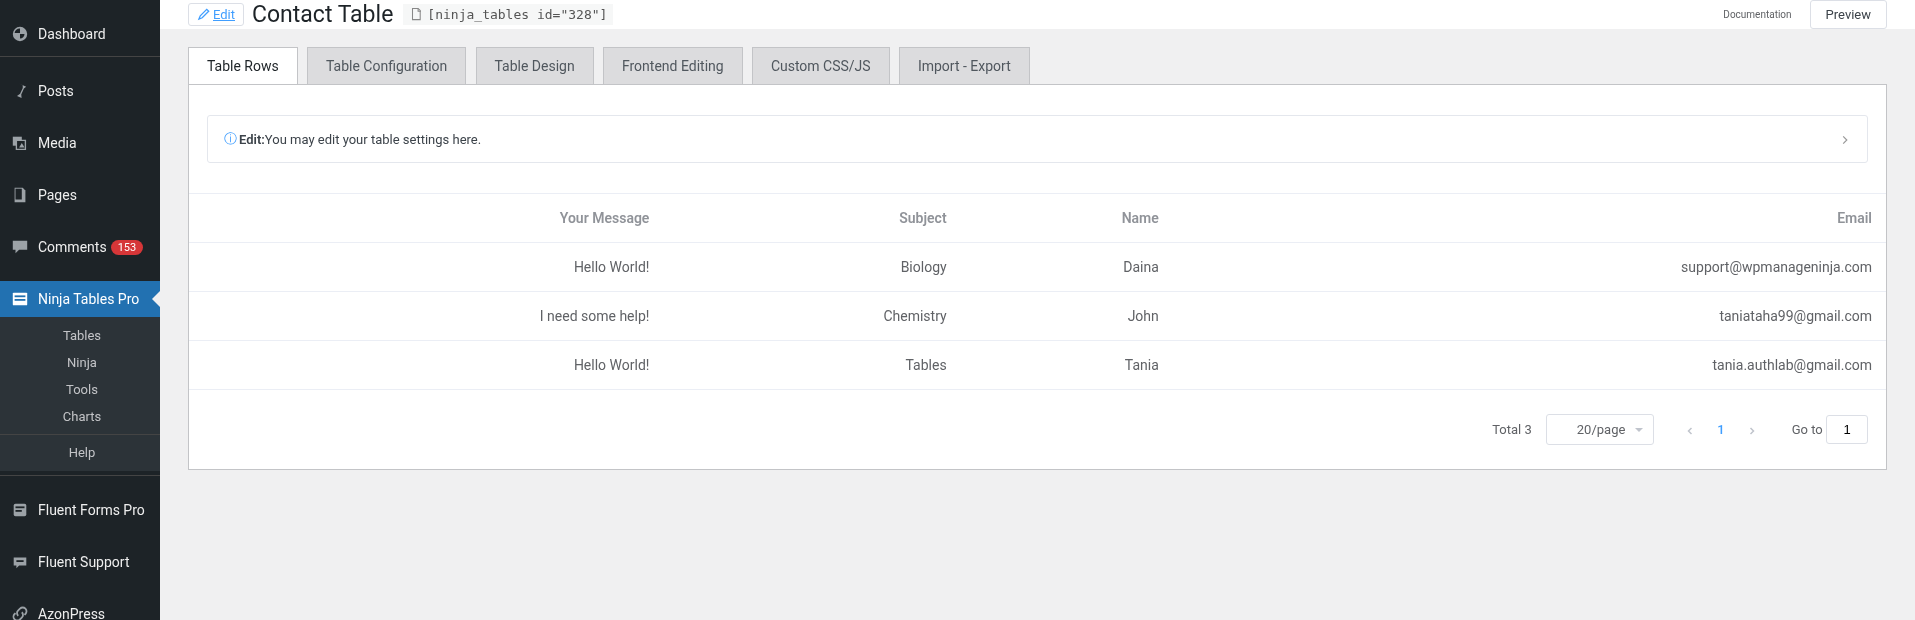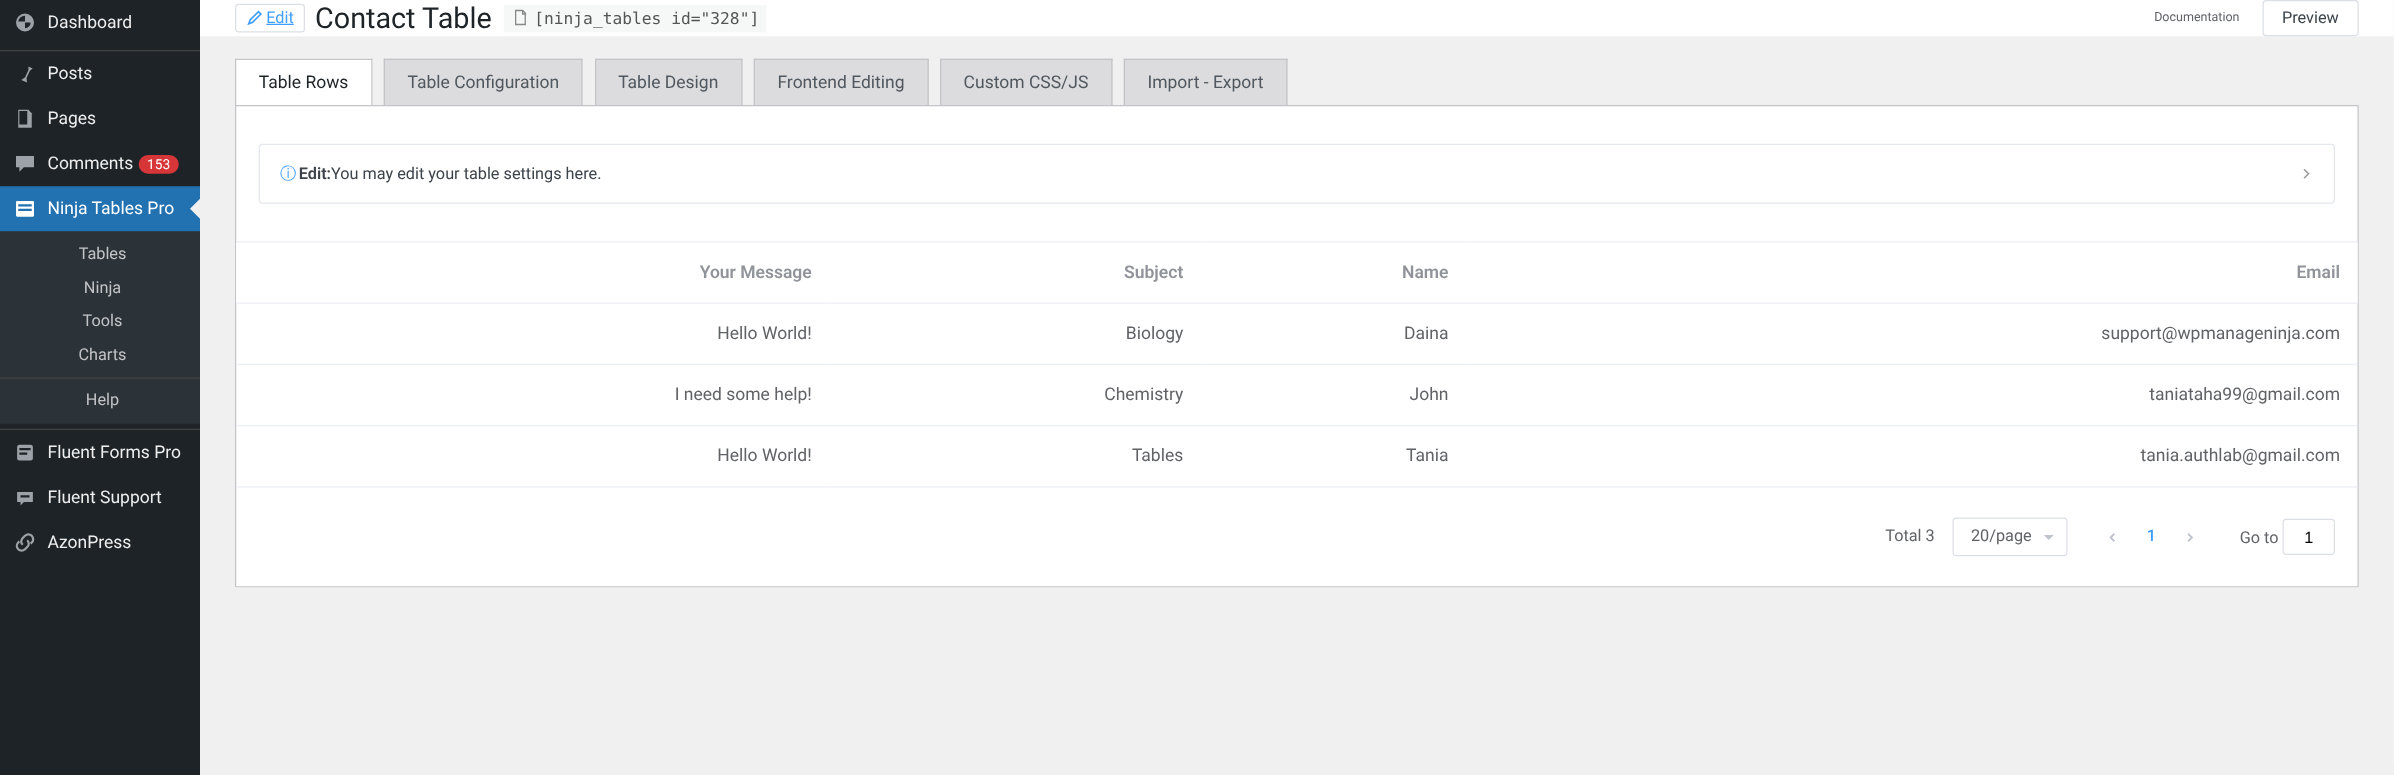--- a/index.html
+++ b/index.html
@@ -1,20 +1,20 @@
 <!DOCTYPE html>
 <html><head>
 <meta charset="utf-8">
 <style>
   * { margin: 0; padding: 0; box-sizing: border-box; }
   body { font-family: -apple-system, BlinkMacSystemFont, "Segoe UI", Roboto, Oxygen, Ubuntu, sans-serif; font-size: 13px; color: #3c434a; background: #f0f0f1; width: 1915px; }
 
   
   .wp-admin-sidebar { position: absolute; left:0; top:0; width:160px; height:620px; background:#1d2327; color:#fff; }
-  .wp-admin-sidebar .menu-item { display:flex; align-items:center; padding:8px 10px; cursor:pointer; color:#eee; font-size:14px; }
+  .wp-admin-sidebar .menu-item { display:flex; align-items:center; padding:8px 10px; cursor:pointer; color:#eee; font-size:14px;margin-top:16px; }
   .wp-admin-sidebar .menu-item.active { background:#2271b1; color:#fff; position:relative;}
   .wp-admin-sidebar .menu-item.active::after { content:''; position:absolute; right:0; top:50%; margin-top:-8px; border:8px solid transparent; border-right-color:#f0f0f1; }
   .wp-admin-sidebar .menu-item .icon { width:20px; height:20px; margin-right:8px; display:inline-flex; align-items:center; justify-content:center; }
   .wp-admin-sidebar .submenu { background:#2c3338; padding:5px 0; }
   .wp-admin-sidebar .submenu .sub-item { padding:6px 10px 6px 14px; color:#c3c4c7; font-size:13px; cursor:pointer;text-align:center;}
   .wp-admin-sidebar .separator { height:5px; border-bottom:1px solid #444;}
   .badge { display:inline-block; background:#d63638; color:#fff; font-size:11px; border-radius:9px; padding:1px 7px; margin-left:4px;}
 
   
   .main { margin-left:160px; padding:0; width:calc(1915px - 160px);}
@@ -40,21 +40,21 @@
   .info-strip .chevron { color:#999; }
 
   .data-table { width:100%; border-collapse:collapse; font-size:14px; }
   .data-table th, .data-table td { text-align:right; padding:16px 14px; border-bottom:1px solid #ebeef5; }
   .data-table th { color:#909399; font-weight:600; background:#fff; border-top:1px solid #ebeef5;}
   .data-table th:first-child, .data-table td:first-child{ padding-left:22px;}
   .data-table td { color:#606266; }
 
   .table-footer { display:flex; align-items:center; justify-content:flex-end; padding:24px 18px; font-size:13px; color:#606266; }
   .table-footer .total { margin-right:14px; }
-  .el-select { border:1px solid #dcdfe6; border-radius:3px; padding:7px 28px 7px 14px; position:relative; min-width:90px; cursor:pointer; display:inline-flex; align-items:flex-start;}
+  .el-select { border:1px solid #dcdfe6; border-radius:3px; padding:7px 28px 7px 30px; position:relative; min-width:90px; cursor:pointer; display:inline-flex; align-items:flex-start;}
   .el-select::after { content:''; position:absolute; right:10px; top:50%; margin-top:-2px; border:4px solid transparent; border-top-color:#c0c4cc;}
   .pager { margin-left:20px; display:inline-flex; align-items:center; }
   .pager .nav-btn { padding:6px 11px; color:#c0c4cc; cursor:pointer;}
   .pager .page-num { color:#409eff; font-weight:500; padding:6px 11px;}
   .goto { margin-left:24px; }
   .goto input { width:42px; border:1px solid #dcdfe6; border-radius:3px; padding:6px 4px; text-align:center; font-size:13px;}
 
   svg { display:inline-block; vertical-align:middle; }
 </style>
 </head>
@@ -75,20 +75,30 @@
 
   <div class="menu-item">
     <span class="icon">
       <svg width="18" height="18" viewBox="0 0 20 20" fill="#9ca2a7">
           <path d="M12 2l6 6-3 1-5 5-1 4-2-2-4 4 4-4-2-2 4-1 5-5 1-3z" transform="rotate(-20 10 10)"></path>
         </svg>
     </span>
     <span>Posts</span>
   </div>
 
+  <div class="menu-item">
+    <span class="icon">
+      <svg width="18" height="18" viewBox="0 0 20 20" fill="#9ca2a7">
+          <path d="M2 3h10v10H2z"></path>
+          <path d="M6 7h10v10H6z" fill="#1d2327" stroke="#9ca2a7" stroke-width="1.5"></path>
+          <path d="M12 10l3 5H9z" fill="#9ca2a7"></path>
+        </svg>
+    </span>
+    <span>Media</span>
+  </div>
 
   <div class="menu-item">
     <span class="icon">
       <svg width="18" height="18" viewBox="0 0 20 20" fill="#9ca2a7">
           <path d="M4 2h9l3 3v13H4z"></path>
           <path d="M5 3h7v12H5z" fill="#1d2327"></path>
         </svg>
     </span>
     <span>Pages</span>
   </div>

